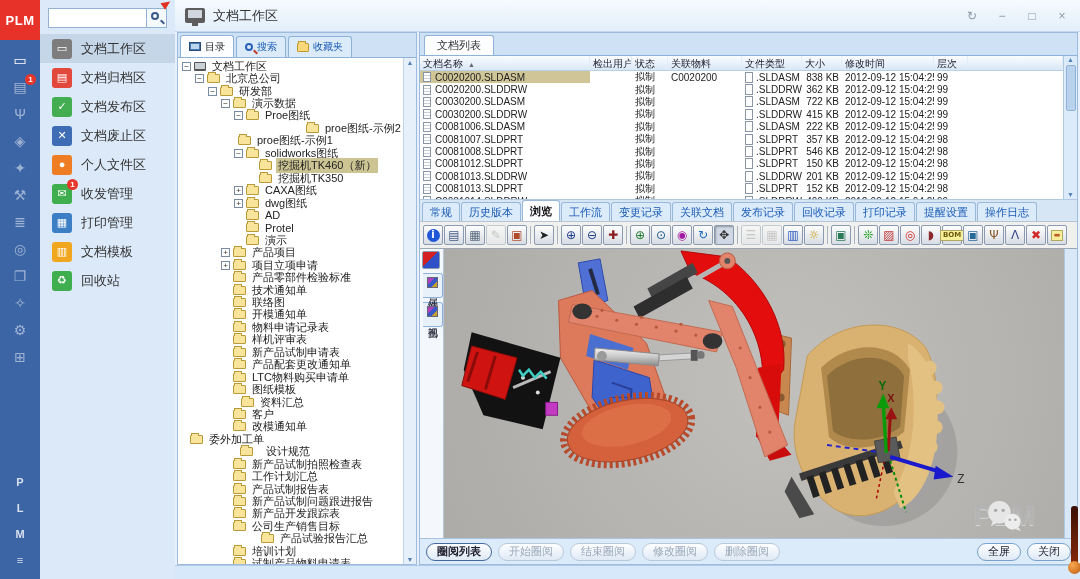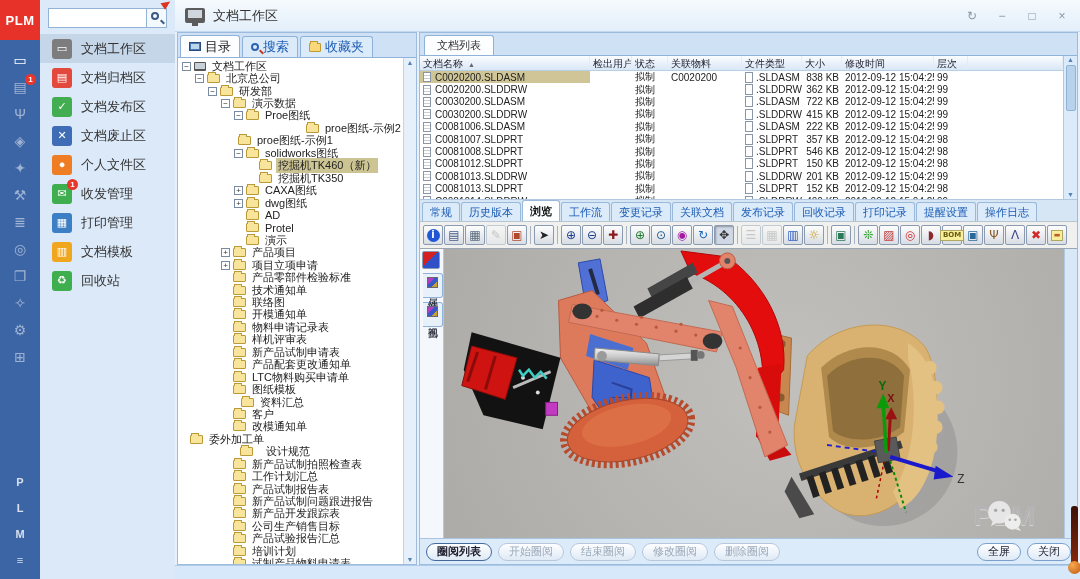--- a/index.html
+++ b/index.html
@@ -48,21 +48,21 @@
   .title-ic::after { content:""; position:absolute; left:7px; bottom:-3px; width:6px; height:3px; background:#5c5c5c; }
   .title { font-size:13px; color:#333; }
   .wincontrols { margin-left:auto; display:flex; gap:14px; }
   .winbtn { border:none; background:none; color:#8a97a5; font-size:12px; width:16px; cursor:pointer; line-height:1; }
 
   .content { flex:1; display:flex; padding:0 2px; gap:2px; min-height:0; }
 
   
   .treepanel { width:240px; flex:none; background:#dcebf9; border:1px solid #9dbcdd; display:flex; flex-direction:column; }
   .treetabs { height:24px; display:flex; align-items:flex-end; padding:2px 2px 0 2px; gap:2px; background:#cfe2f5; }
-  .ttab { height:21px; display:flex; align-items:center; gap:4px; padding:0 8px; font-size:13px; color:#1a5bb5;
+  .ttab { height:21px; display:flex; align-items:center; gap:4px; padding:0 8px; font-size:10px; color:#1a5bb5;
           background:#dcebf9; border:1px solid #8fb2d9; border-bottom:none; border-radius:3px 3px 0 0; cursor:pointer; }
   .ttab.active { background:#fdfeff; color:#222; height:22px; }
   .mi { display:inline-block; }
   .mi-pc { width:12px; height:9px; background:#4a7ab5; border:1px solid #2a4a78; position:relative; }
   .mi-pc::before { content:""; position:absolute; inset:1px; background:#bcd6ee; }
   .mi-mag { width:8px; height:8px; border:2px solid #2a62b8; border-radius:50%; position:relative; }
   .mi-mag::after { content:""; position:absolute; left:6px; top:6px; width:5px; height:2px; background:#c03a2a; transform:rotate(45deg); }
   .mi-folder { width:12px; height:9px; background:#f8d878; border:1px solid #c09a30; border-radius:1px; position:relative; }
   .mi-folder::before { content:""; position:absolute; top:-3px; left:0; width:6px; height:2px; background:#f8d878; border:1px solid #c09a30; border-bottom:none; }
   .treebody { flex:1; background:#fff; border-top:1px solid #8fb2d9; position:relative; overflow:hidden; display:flex; }
@@ -486,21 +486,21 @@
               <div class="trow" style="padding-left: 43px;">
                 <span class="texp-spacer"></span>
                 <span class="tfold"></span>
                 <span class="tlabel">新产品开发跟踪表</span>
               </div>
               <div class="trow" style="padding-left: 43px;">
                 <span class="texp-spacer"></span>
                 <span class="tfold"></span>
                 <span class="tlabel">公司生产销售目标</span>
               </div>
-              <div class="trow" style="padding-left: 43px;">
+              <div class="trow" style="padding-left: 43px; margin-left: 28px;">
                 <span class="texp-spacer"></span>
                 <span class="tfold"></span>
                 <span class="tlabel">产品试验报告汇总</span>
               </div>
               <div class="trow" style="padding-left: 43px;">
                 <span class="texp-spacer"></span>
                 <span class="tfold"></span>
                 <span class="tlabel">培训计划</span>
               </div>
               <div class="trow" style="padding-left: 43px;">

